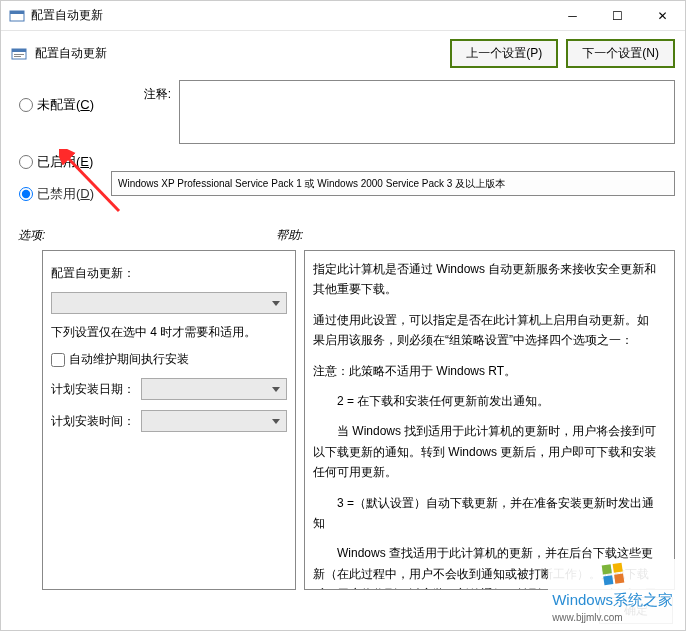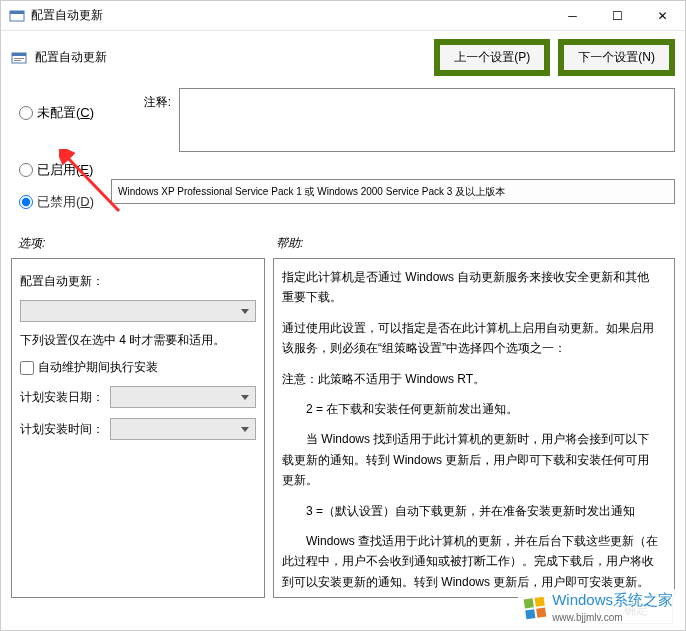--- a/index.html
+++ b/index.html
@@ -8,58 +8,58 @@
 
   .titlebar { display: flex; align-items: center; height: 30px; padding: 0 0 0 8px; border-bottom: 1px solid #e5e5e5; }
   .titlebar .icon { width: 16px; height: 16px; margin-right: 6px; }
   .titlebar .title { flex: 1; font-size: 12px; }
   .titlebar .ctrls { display: flex; height: 100%; }
   .titlebar .ctrls div { width: 45px; display: flex; align-items: center; justify-content: center; font-size: 12px; }
 
   .toolbar { display: flex; align-items: center; padding: 8px 10px; gap: 8px; }
   .toolbar .icon { width: 16px; height: 16px; }
   .toolbar .name { flex: 1; font-size: 12px; }
-  .toolbar .navbtn { border: 6px solid #4d7c0f; background: #f5f5f5; padding: 4px 14px; font-size: 12px; cursor: default; }
+  .toolbar .navbtn { border: 2px solid #4d7c0f; background: #f5f5f5; padding: 4px 14px; font-size: 12px; cursor: default; }
 
   .config-row { display: flex; padding: 4px 10px; }
   .left-col { width: 100px; padding-top: 6px; }
   .right-label { width: 68px; text-align: right; padding-right: 8px; padding-top: 6px; }
   .right-field { flex: 1; }
   .radio { display: flex; align-items: center; margin: 10px 0 14px 8px; font-size: 13px; gap: 4px; }
   .radio input { margin: 0; width: 14px; height: 14px; }
   .radio.sel { color: #333; }
   .underline { text-decoration: underline; }
 
   .commentbox { width: 100%; height: 64px; border: 1px solid #888; padding: 4px; resize: none; font-family: inherit; font-size: 12px; }
   .platformbox { width: 100%; border: 1px solid #888; background: #fdfdfd; padding: 4px 6px; font-size: 10px; line-height: 1.5; }
 
   .section-labels { display: flex; padding: 6px 10px 6px 17px; font-style: italic; }
   .section-labels .lbl-opts { width: 258px; }
   .section-labels .lbl-help { flex: 1; }
 
   .panels { display: flex; padding: 0 10px; gap: 8px; height: 340px; }
   .panel { border: 1px solid #888; padding: 8px; font-size: 12px; overflow: hidden; }
-  .panel.opts { width: 254px; }
+  .panel.opts { width: 254px; margin-left: 31px; }
   .panel.help { flex: 1; overflow-y: auto; line-height: 1.7; }
   .panel.help p { margin: 0 8px 10px 0; }
   .indent { text-indent: 2em; }
 
   .opt-row { margin: 6px 0 10px 0; display: flex; align-items: center; gap: 6px; }
   .opt-label { }
   .combo { border: 1px solid #aaa; background: #eaeaea; height: 22px; flex: 1; position: relative; }
   .combo::after { content: ""; position: absolute; right: 6px; top: 8px; border-left: 4px solid transparent; border-right: 4px solid transparent; border-top: 5px solid #555; }
   .combo.wide { width: 100%; }
   .chk { display: flex; align-items: center; gap: 4px; }
   .chk input { width: 14px; height: 14px; margin: 0; }
 
   .buttons { position: absolute; bottom: 6px; right: 12px; display: flex; gap: 10px; }
   .btn { border: 1px solid #888; background: #eee; padding: 4px 24px; font-size: 12px; }
 
   .arrow { position: absolute; left: 58px; top: 148px; pointer-events: none; }
-  .brand { position: absolute; right: 8px; bottom: 4px; display: flex; align-items: center; gap: 4px; background: rgba(255,255,255,0.9); padding: 2px 4px; }
+  .brand { position: absolute; right: 8px; bottom: 4px; display: flex; align-items: center; gap: 4px; background: rgba(255,255,255,0.9); padding: 2px 4px; flex-direction: column; }
   .brand .logo { width: 26px; height: 26px; }
   .brand .t1 { font-size: 15px; color: #2a8dd4; font-weight: 500; }
   .brand .sub { font-size: 10px; color: #666; }
 </style>
 </head>
 <body>
 
 <div class="window">
 
   <div class="titlebar">

